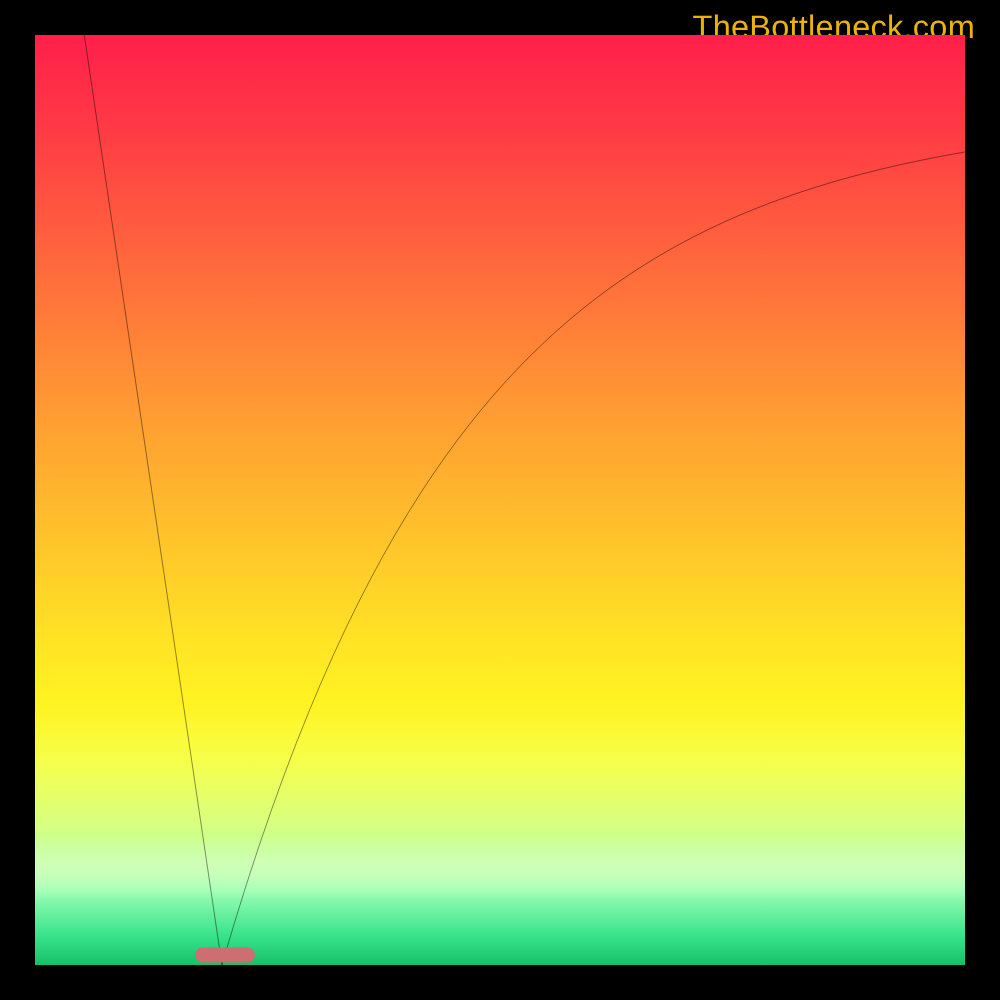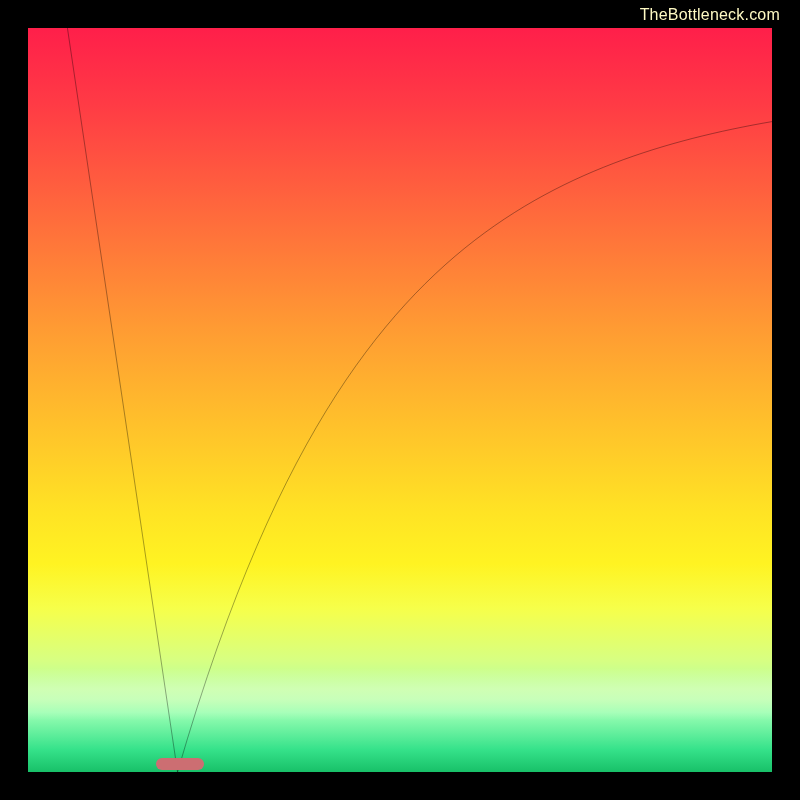--- a/index.html
+++ b/index.html
@@ -57,23 +57,23 @@
     position: absolute;
     height: 12px;
     border-radius: 6px;
     background: #cc6e72;
   }
   .watermark {
     position: absolute;
     top: 6px;
     right: 20px;
     font-family: Arial, Helvetica, sans-serif;
-    font-size: 16px;
+    font-size: 26px;
     font-weight: 500;
-    color: #fef9c3;
+    color: #eab308;
     letter-spacing: 0.2px;
     user-select: none;
   }
 </style>
 </head>
 <body>
 
 <div class="frame">
   <div class="watermark">TheBottleneck.com</div>
   <div class="plot">

